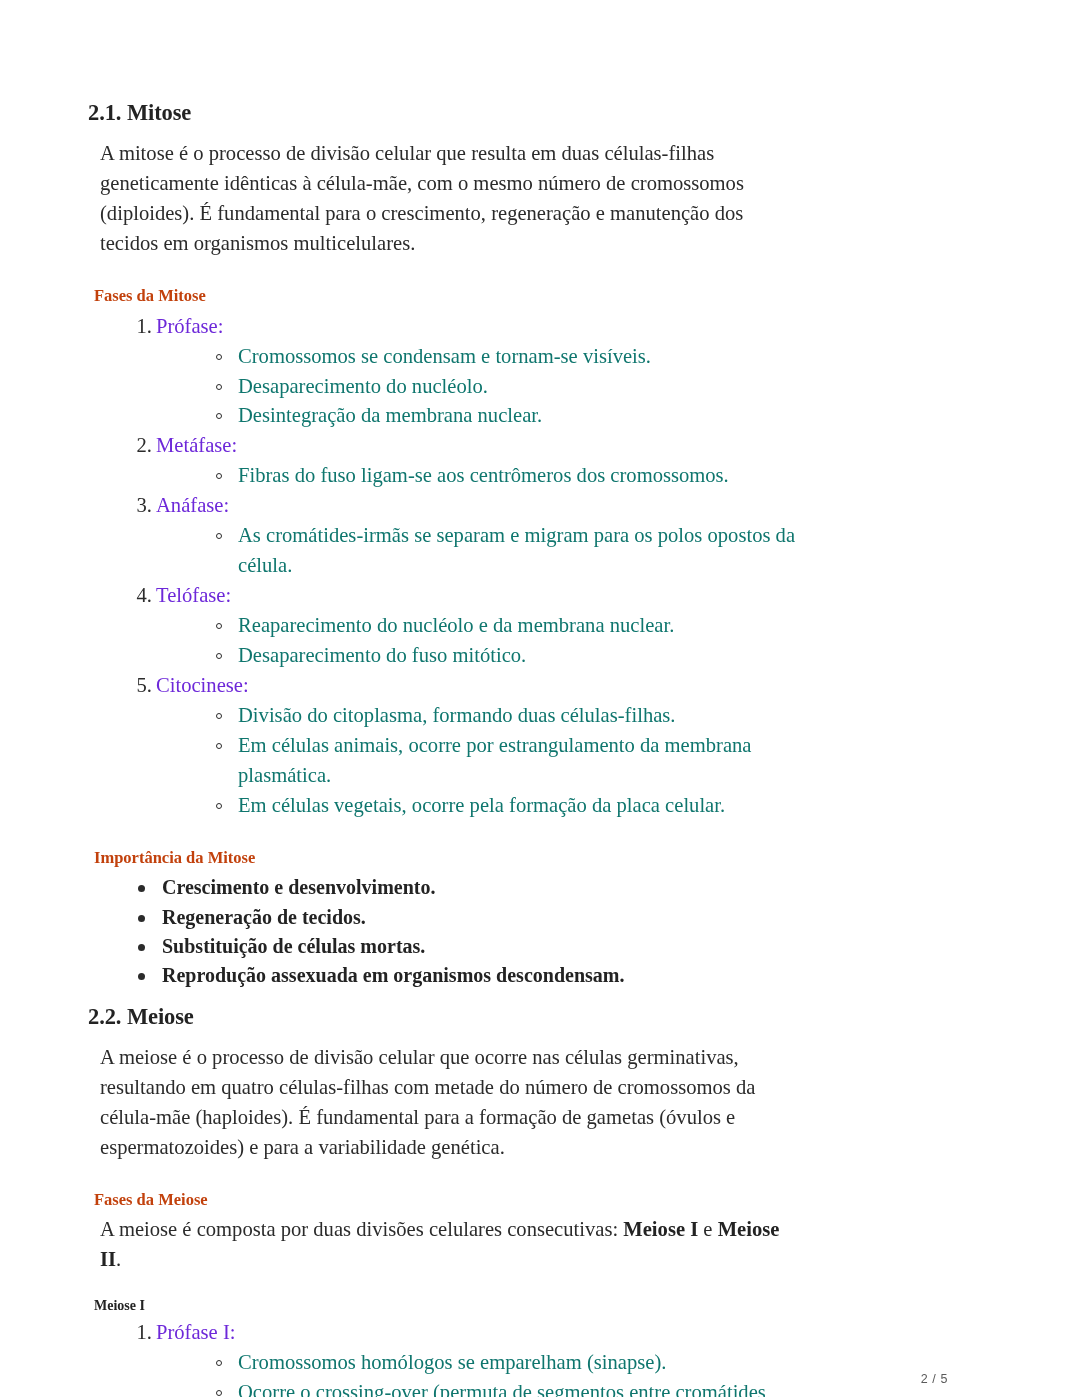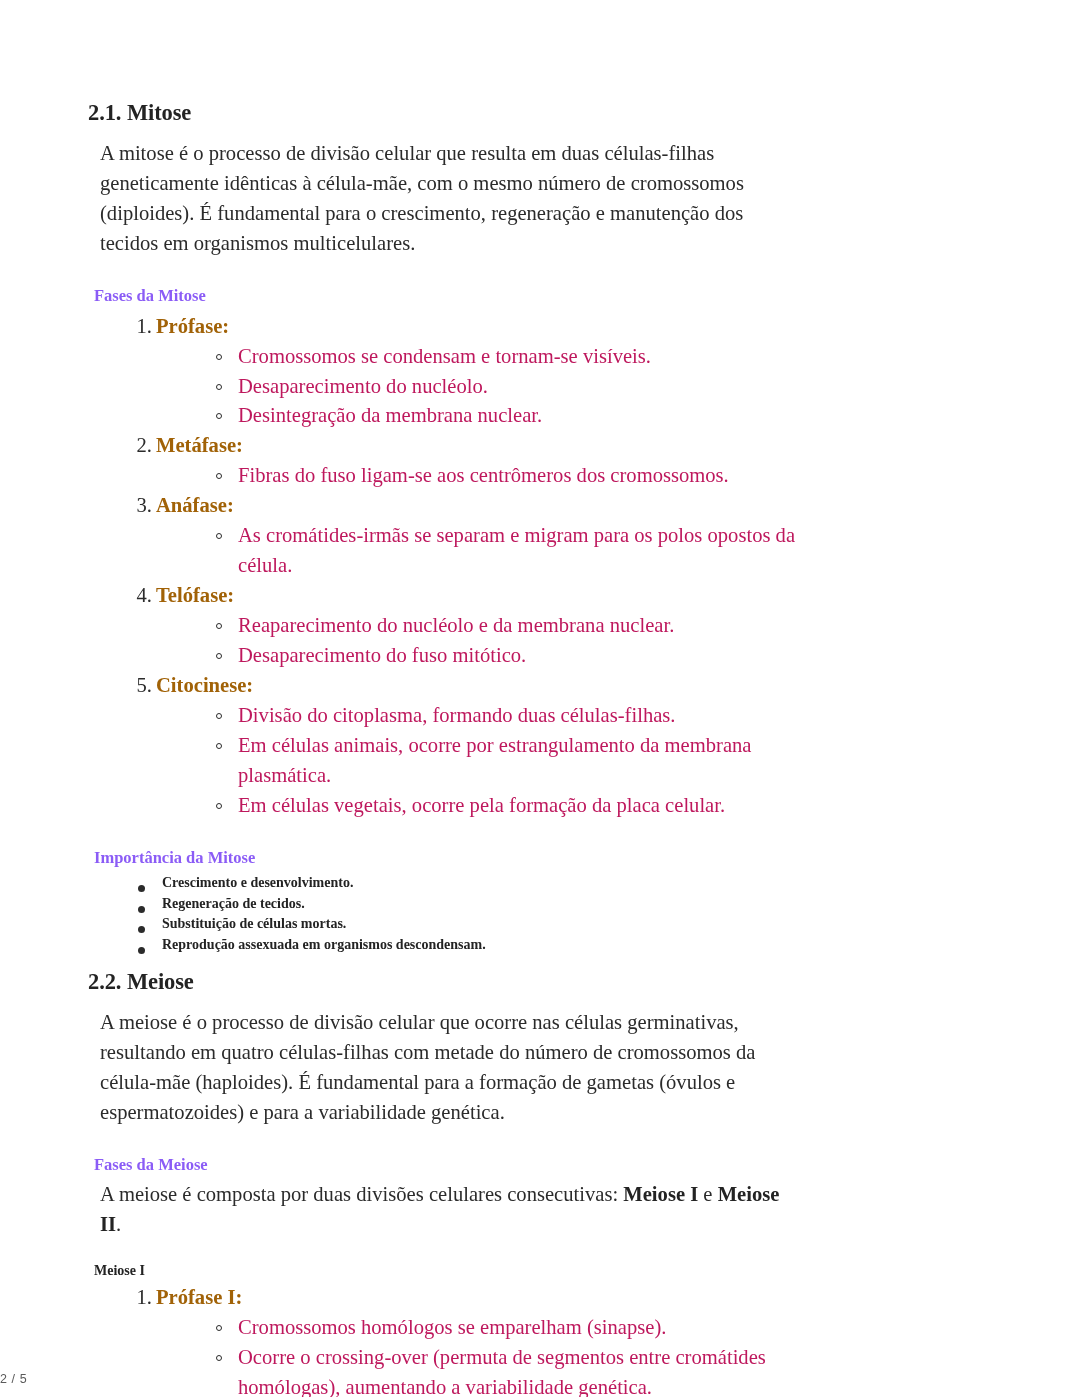--- a/index.html
+++ b/index.html
@@ -36,21 +36,21 @@
     letter-spacing: -0.1px;
     color: #232323;
   }
   .h-section.spaced-top { margin-top: 12px; }
 
   .h-sub {
     font-size: 16.5px;
     font-weight: bold;
     line-height: 1.3;
     margin: 26px 0 5px 6px;
-    color: #8b5cf6;
+    color: #c2410c;
   }
 
   .h-sub-small {
     font-size: 14px;
     font-weight: bold;
     line-height: 1.3;
     margin: 22px 0 3px 6px;
     color: #232323;
   }
 
@@ -82,58 +82,58 @@
   ol.phases > li.phase > .phase-label::before {
     content: counter(phase) ".";
     position: absolute;
     left: 0;
     width: 24px;
     text-align: right;
     font-weight: normal;
     color: #2b2b2b;
   }
   .phase-label {
-    font-weight: bold;
-    color: #a16207;
+    font-weight: normal;
+    color: #6d28d9;
     display: block;
   }
 
   ul.subpoints {
     list-style: none;
     margin: 0;
     padding: 0 0 0 58px;
   }
   ul.subpoints > li {
     position: relative;
     font-size: 20.6px;
     line-height: 1.455;
     padding-left: 24px;
     margin: 0;
-    color: #be185d;
+    color: #0f766e;
   }
   ul.subpoints > li::before {
     content: "";
     position: absolute;
     left: 2px;
     top: 12px;
     width: 6px;
     height: 6px;
     border: 1.4px solid #2b2b2b;
     border-radius: 50%;
     box-sizing: border-box;
   }
 
   ul.importance {
     list-style: none;
     margin: 0;
     padding: 0 0 0 46px;
   }
   ul.importance > li {
     position: relative;
-    font-size: 14px;
+    font-size: 20px;
     line-height: 1.47;
     padding-left: 28px;
     font-weight: bold;
     color: #232323;
   }
   ul.importance > li::before {
     content: "";
     position: absolute;
     left: 4px;
     top: 12px;
@@ -144,21 +144,21 @@
   }
 
   .strong-inline { font-weight: bold; color: #232323; }
 
   
   .footer {
     position: absolute;
     left: 0;
     right: 0;
     bottom: 24px;
-    text-align: left;
+    text-align: right;
     font-family: "Liberation Sans", "DejaVu Sans", sans-serif;
     font-size: 12.5px;
     letter-spacing: 0.6px;
     color: #5a5a5a;
   }
 </style>
 </head>
 <body>
 
 <div class="page">

